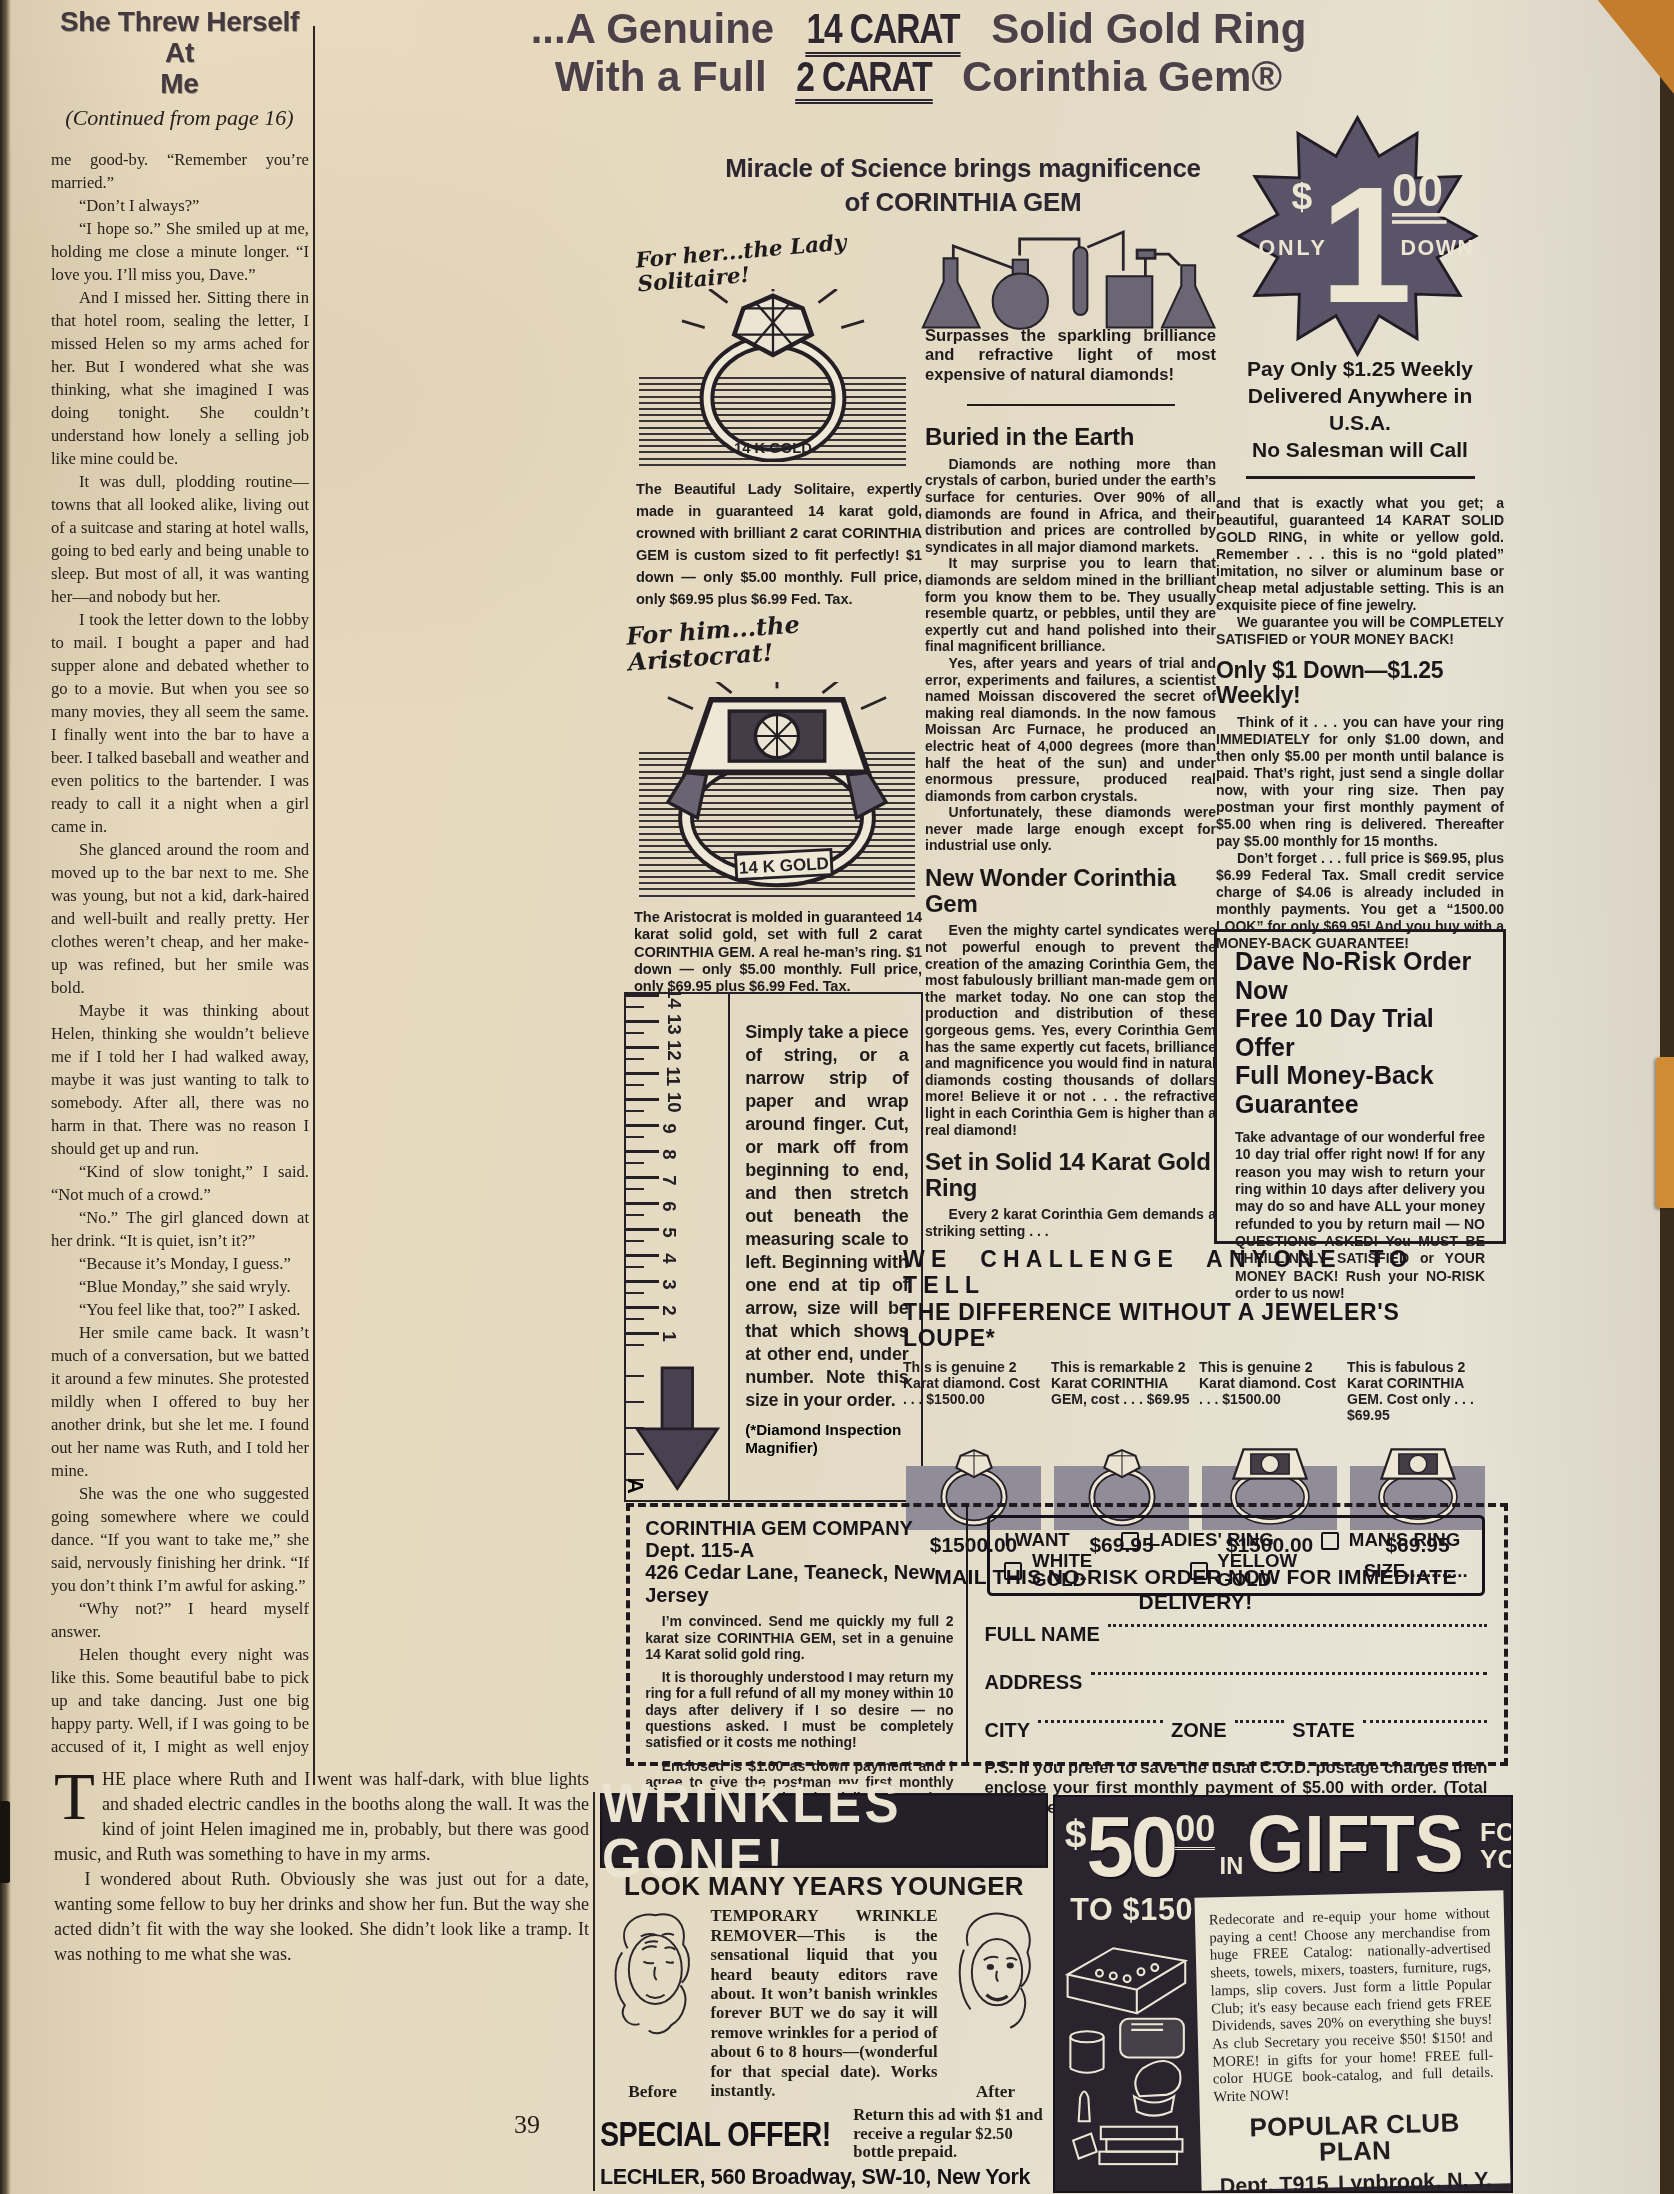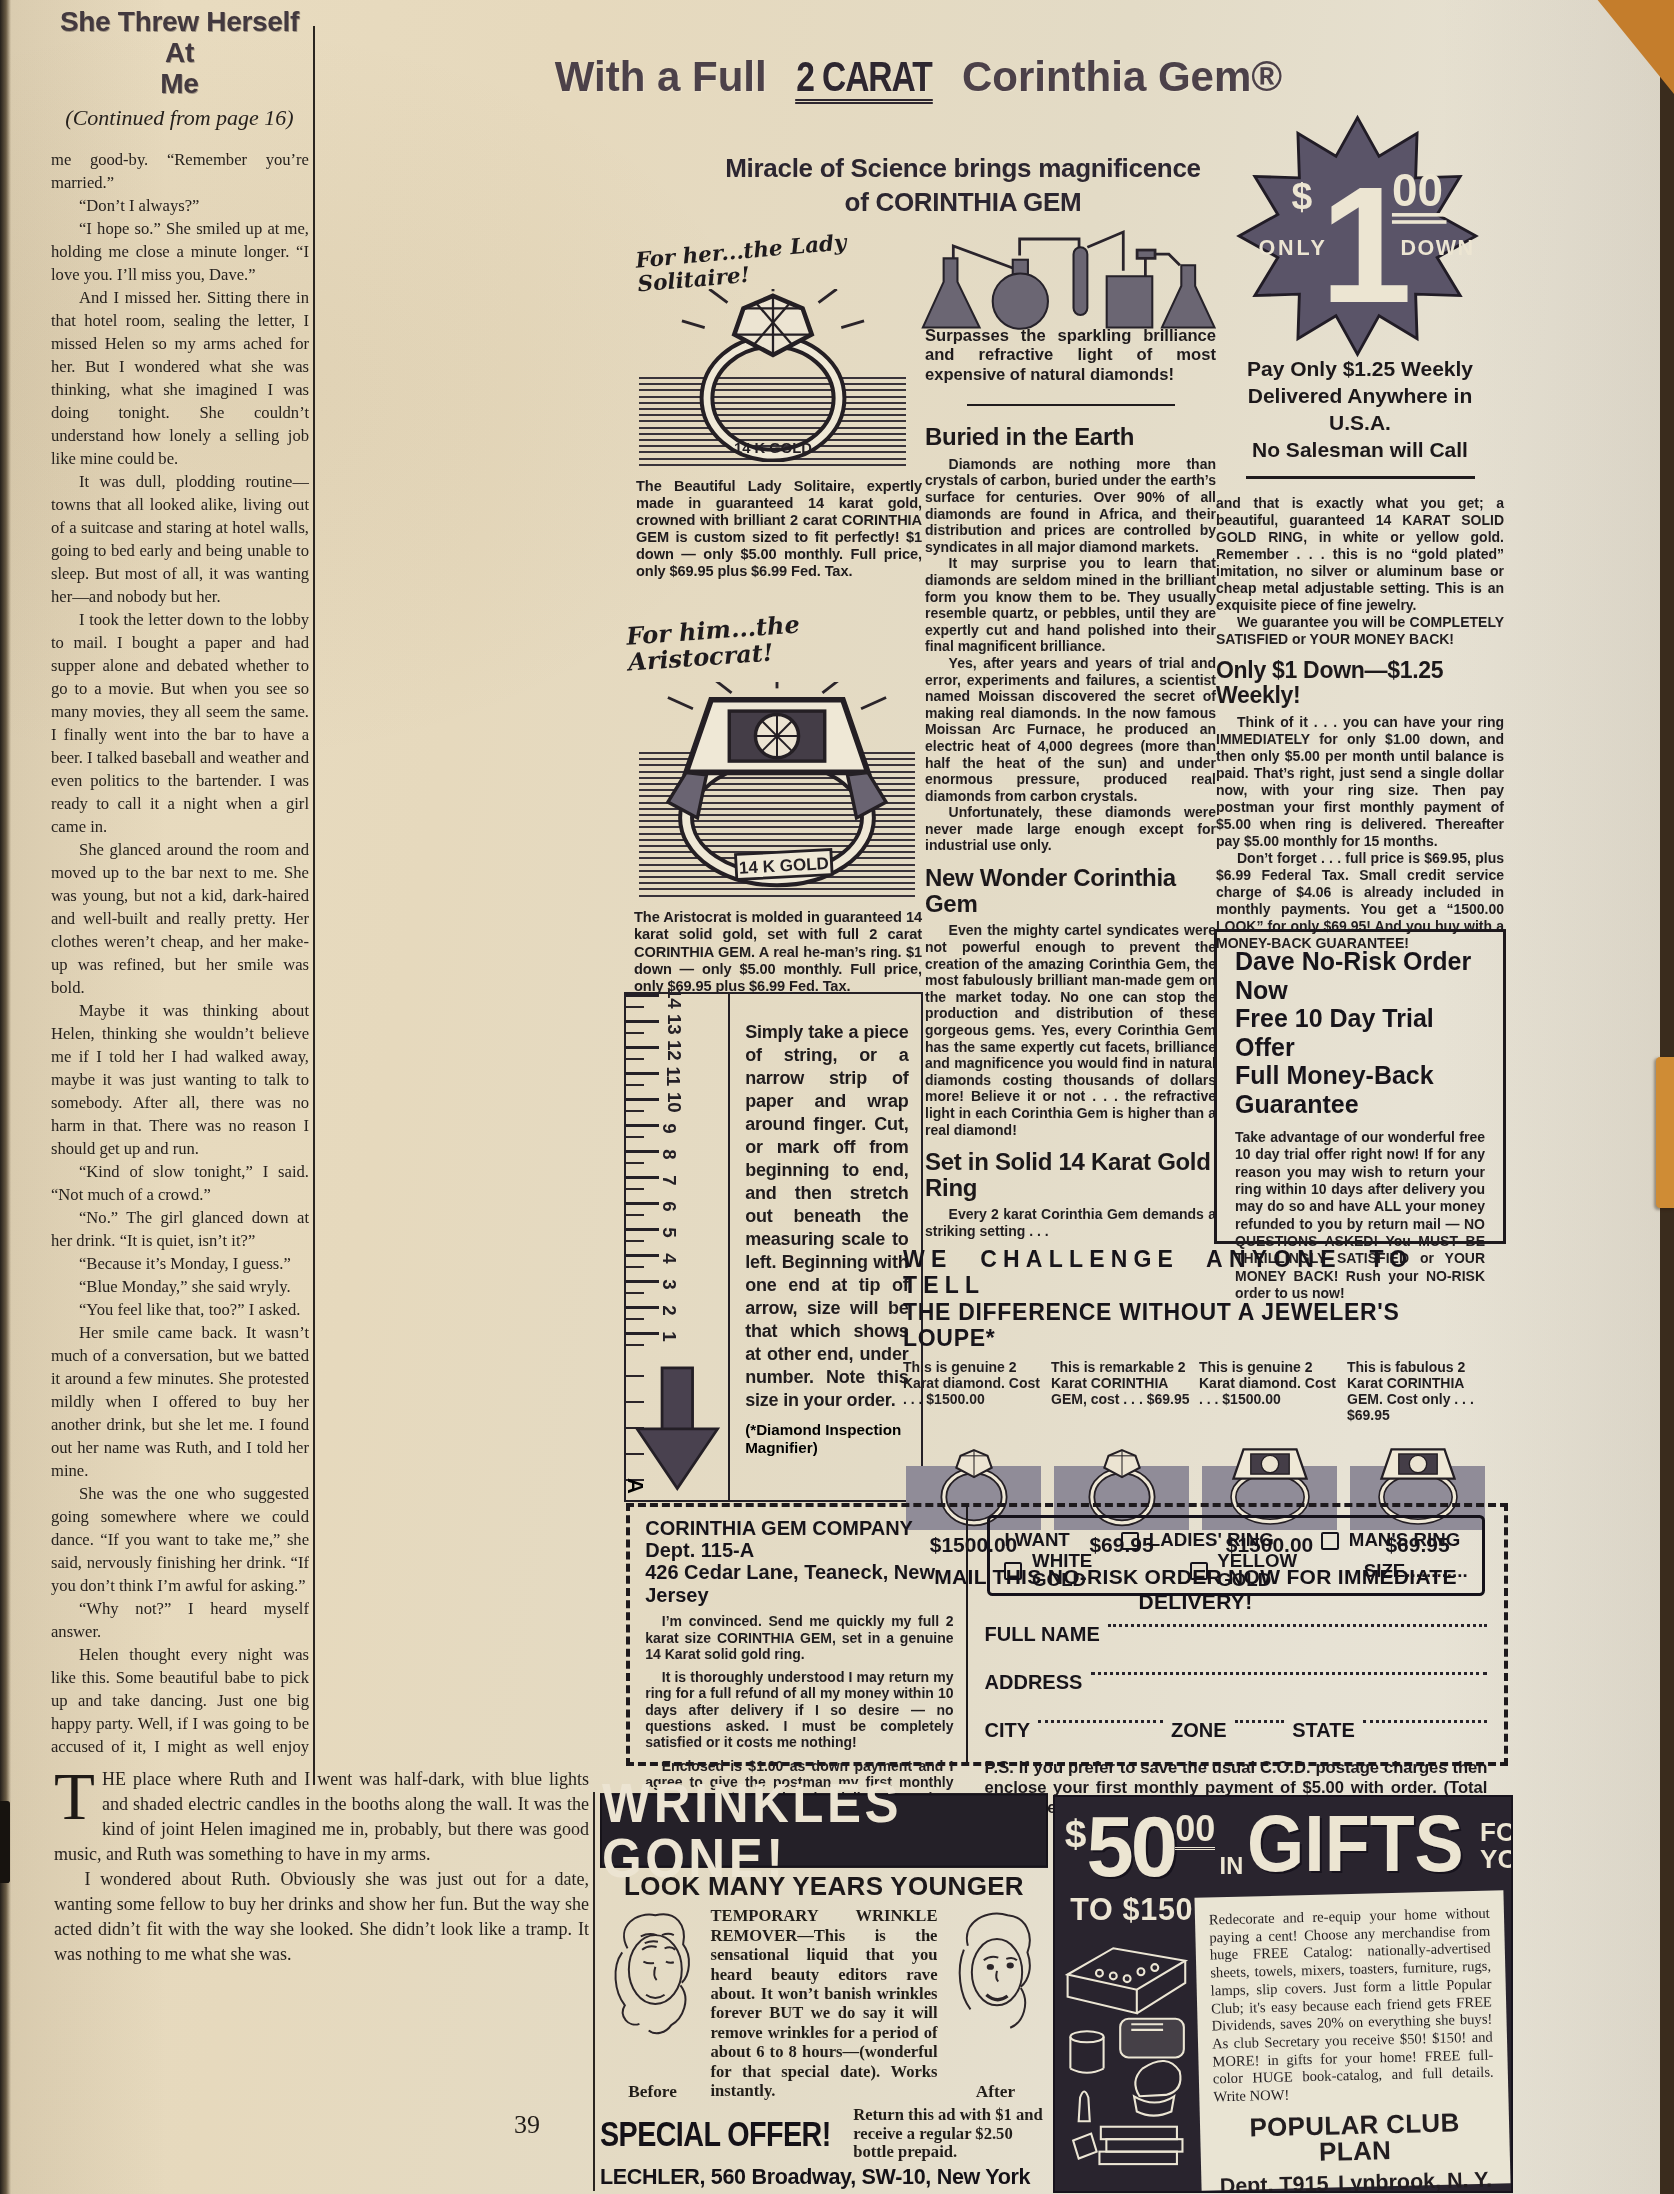--- a/index.html
+++ b/index.html
@@ -51,21 +51,21 @@
   .illo { position:absolute; }
   .lady-illo { left:639px; top:277px; width:267px; height:189px; }
   .ari-illo { left:639px; top:662px; width:276px; height:239px; }
   .hatch { position:absolute; left:0; bottom:0; width:100%;
     background:repeating-linear-gradient(180deg,#39333a 0 2.1px,rgba(0,0,0,0) 2.1px 6.2px); }
   .lady-illo .hatch { height:89px; }
   .ari-illo .hatch { height:149px; }
   .illo svg { position:absolute; left:50%; transform:translateX(-50%); bottom:4.2px; }
 
   .ad-copy { font-weight:700; color:#1f1b1d; text-align:justify; letter-spacing:-0.1px; }
-  .lady-caption { position:absolute; left:636px; top:478px; width:286px; font-size:14.6px; line-height:17px; }
+  .lady-caption { position:absolute; left:636px; top:478px; width:286px; font-size:14.6px; line-height:22px; }
   .ari-caption { position:absolute; left:634px; top:909px; width:288px; font-size:14.6px; line-height:17.3px; }
 
   .mid-col { position:absolute; left:925px; top:326px; width:291px; }
   .surpasses { font:700 16.6px/19.4px "Liberation Sans",sans-serif; text-align:justify; color:#1f1b1d; }
   .mid-rule { width:208px; height:2.8px; background:#1f1b1d; margin:19.4px auto 18px; }
   .sec-h { font:700 24px/1.08 "Liberation Sans",sans-serif; color:#1c181a; margin:11px 0 5.5px; letter-spacing:-0.3px; }
   .sec-p { font:700 14px/16.6px "Liberation Sans",sans-serif; color:#211d1f; text-align:justify; text-indent:23.6px; }
 
   .right-col { position:absolute; left:1216px; top:356px; width:288px; }
   .pay { text-align:center; font:700 21px/1.28 "Liberation Sans",sans-serif; color:#1c181a; }
@@ -186,20 +186,25 @@
 
   <div class="story-wide">
     <p><span class="dc">T</span><span>HE place where Ruth and I went was half-dark, with blue lights and shaded electric candles in the booths along the wall. It was the kind of joint Helen imagined me in, probably, but there was good music, and Ruth was something to have in my arms.</span></p>
     <p>I wondered about Ruth. Obviously she was just out for a date, wanting some fellow to buy her drinks and show her fun. But the way she acted didn’t fit with the way she looked. She didn’t look like a tramp. It was nothing to me what she was.</p>
   </div>
 
   <div class="pageno">39</div>
   <div class="divider-main"></div>
   <div class="divider-bottom"></div>
 
+  <div class="hl hl1">
+    <span>...A Genuine</span>
+    <span class="carat">14 CARAT</span>
+    <span>Solid Gold Ring</span>
+  </div>
   <div class="hl hl2">
     <span>With a Full</span>
     <span class="carat">2 CARAT</span>
     <span>Corinthia Gem®</span>
   </div>
   <div class="subhead">
     <div>Miracle of Science brings magnificence</div>
     <div>of CORINTHIA GEM</div>
   </div>
 

